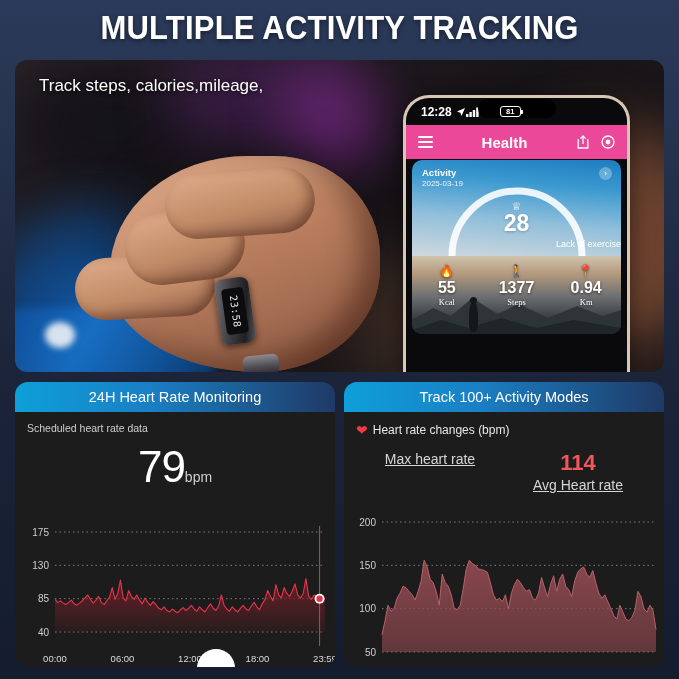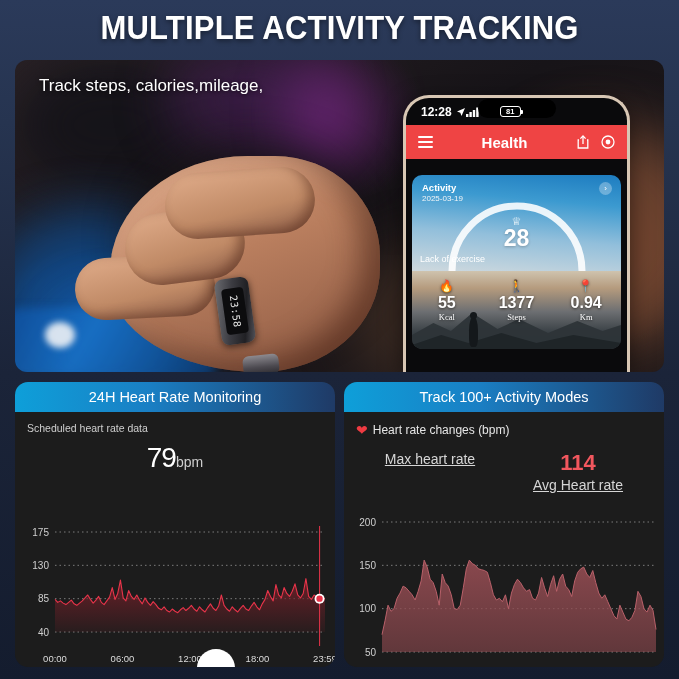--- a/index.html
+++ b/index.html
@@ -132,46 +132,46 @@
   }
   .bat {
     width: 21px; height: 11px; border: 1px solid #fff; border-radius: 3px;
     display: flex; align-items: center; justify-content: center;
     font-size: 7.5px; font-weight: bold; color: #fff; position: relative;
   }
   .bat::after { content: ""; position: absolute; right: -3px; top: 3px; width: 2px; height: 4px; background: #fff; border-radius: 0 1px 1px 0; }
 
   .appbar {
     height: 34px; display: flex; align-items: center; justify-content: space-between;
-    padding: 0 12px; background: #ef4444; color: #fff;
+    padding: 0 12px; background: #ec4899; color: #fff;
   }
   .appbar-title { font-size: 15px; font-weight: bold; }
   .burger { width: 15px; display: flex; flex-direction: column; gap: 3px; }
   .burger i { display: block; height: 2px; background: #fff; border-radius: 1px; }
   .ab-icons { display: flex; align-items: center; gap: 11px; }
 
   .activity-card {
-    margin: 16px 6px 0 6px; height: 96px; border-radius: 10px 10px 0 0;
+    margin: 1px 6px 0 6px; height: 96px; border-radius: 10px 10px 0 0;
     background: linear-gradient(185deg, #1d7cc0 0%, #3c9ad0 28%, #92bfdb 62%, #cfd9de 100%);
     position: relative; overflow: hidden;
   }
   .ac-title { position: absolute; left: 10px; top: 7px; color: #fff; font-size: 9.5px; font-weight: bold; }
   .ac-date  { position: absolute; left: 10px; top: 19px; color: #f0f4f7; font-size: 8px; }
   .ac-chev {
     position: absolute; right: 9px; top: 7px; width: 13px; height: 13px; border-radius: 50%;
     background: rgba(255,255,255,.3); color: #fff; font-size: 8px;
     display: flex; align-items: center; justify-content: center;
   }
   .gauge { position: absolute; left: 50%; top: 22px; transform: translateX(-50%); }
   .ac-score {
     position: absolute; left: 0; right: 0; top: 50px; text-align: center;
     color: #fff; font-size: 23px; font-weight: bold; text-shadow: 0 1px 3px rgba(0,0,0,.25);
   }
   .ac-crown { position: absolute; left: 0; right: 0; top: 40px; text-align: center; color: #fff; font-size: 11px; }
-  .ac-sub { position: absolute; left: 8px; right: 0; top: 79px; text-align: left; color: #fff; font-size: 9px; }
+  .ac-sub { position: absolute; left: 8px; right: 0; top: 79px; text-align: right; color: #fff; font-size: 9px; }
 
   .metrics {
     margin: 0 6px; height: 78px; border-radius: 0 0 10px 10px; position: relative; overflow: hidden;
     background: linear-gradient(180deg, #cfc3ae 0%, #b59b7e 22%, #6d6f72 52%, #3a4146 78%, #2a3034 100%);
   }
   .mountain { position: absolute; bottom: 0; left: 0; width: 100%; height: 48px; }
   .runner {
     position: absolute; left: 57px; bottom: 2px; width: 9px; height: 30px;
     background: #14181b; border-radius: 45% 45% 30% 30%;
   }
@@ -191,21 +191,21 @@
   .panel-right { left: 344px; width: 320px; }
   .panel-head {
     height: 30px; display: flex; align-items: center; justify-content: center;
     color: #ffffff; font-size: 14.5px;
     background: linear-gradient(90deg, #0e9fd9 0%, #1a7fc4 42%, #1f3a66 100%);
   }
   .panel-body { position: relative; height: 255px; padding: 10px 12px; }
 
   .sub-label { color: #cfcfcf; font-size: 10.5px; }
   .bpm-wrap { text-align: center; margin-top: 8px; }
-  .bpm-val { color: #fff; font-size: 28px; font-weight: 300; letter-spacing: -1px; }
+  .bpm-val { color: #fff; font-size: 44px; font-weight: 300; letter-spacing: -1px; }
   .bpm-unit { color: #cfcfcf; font-size: 14px; }
 
   .hr-head { display: flex; align-items: center; gap: 5px; color: #e6e6e6; font-size: 12px; }
   .heart { color: #ef3b42; font-size: 14px; }
   .stats-row { display: flex; margin-top: 12px; }
   .stat { flex: 1; text-align: center; }
   .stat-val { color: #f2575e; font-size: 22px; font-weight: bold; }
   .stat-lbl { color: #d6d6d6; font-size: 14px; margin-top: 1px; text-decoration: underline; }
 
   .chart { position: absolute; left: 0; right: 0; }

